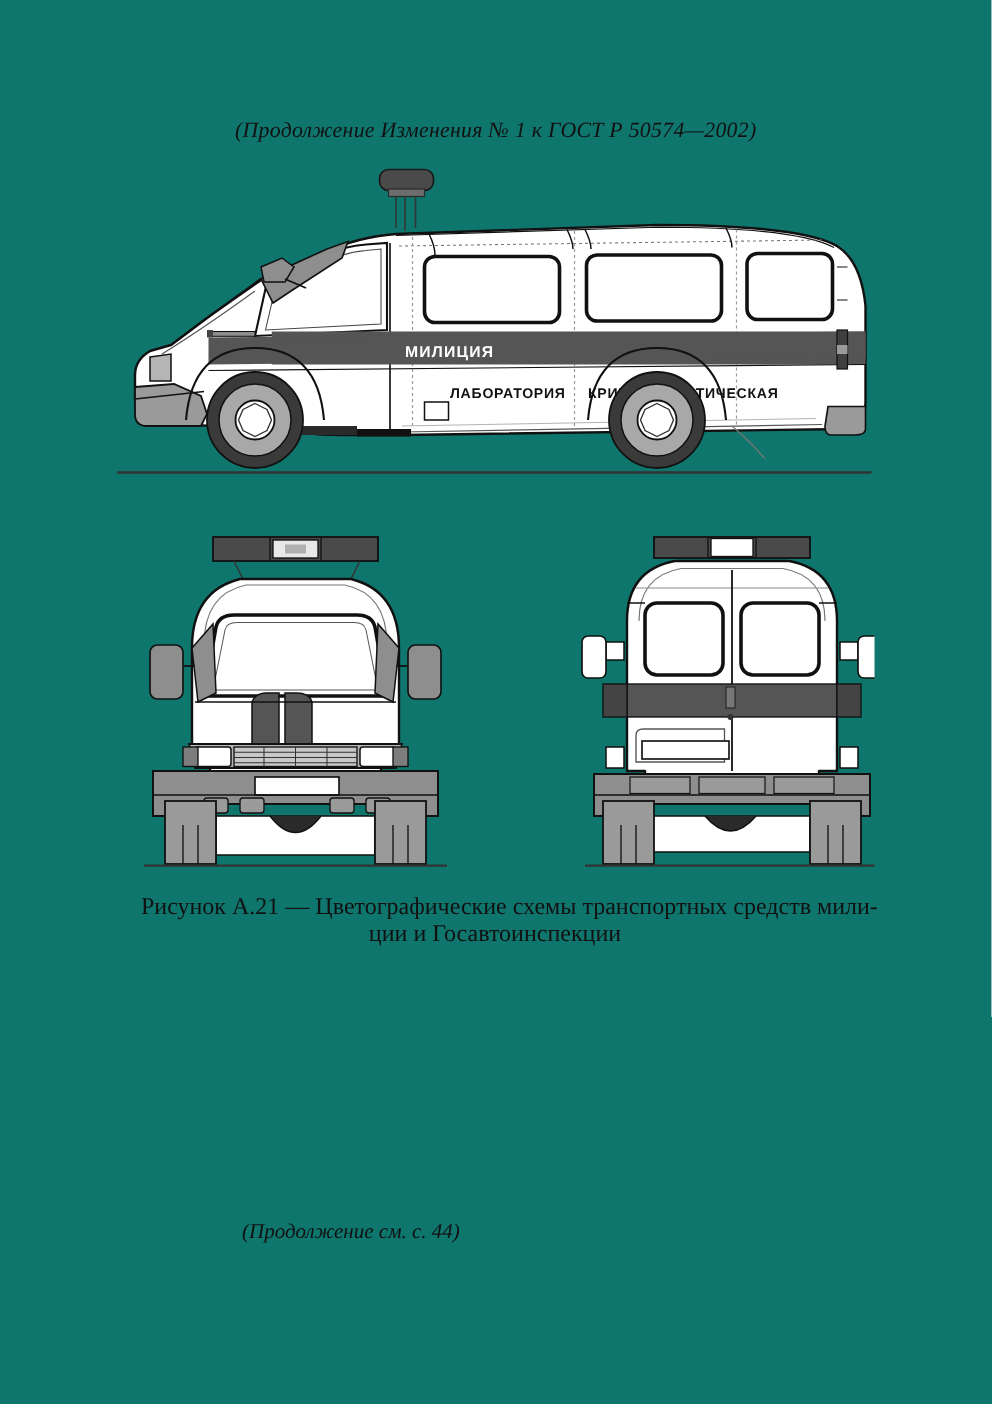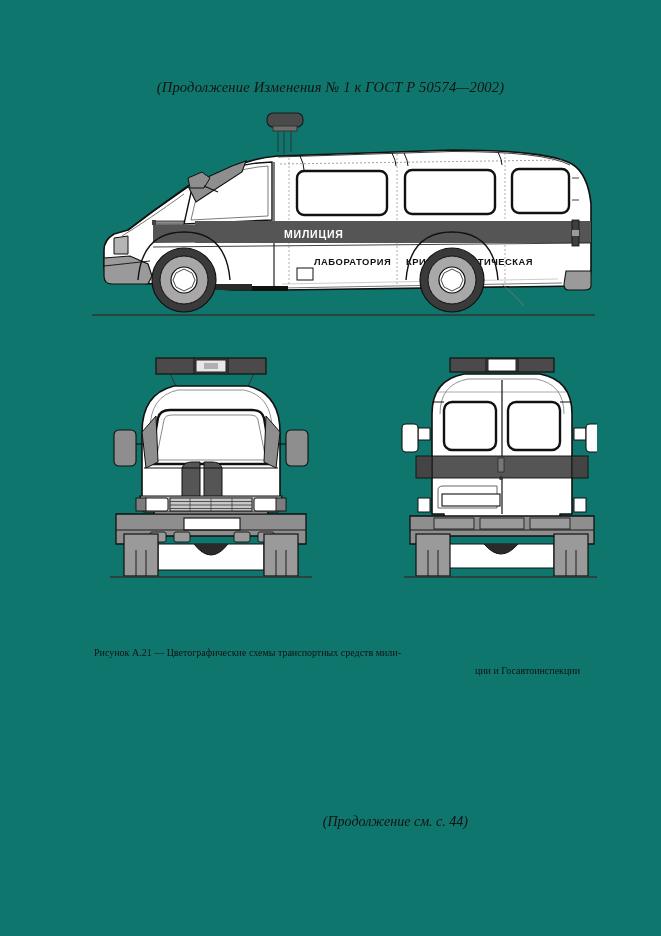--- a/index.html
+++ b/index.html
@@ -27,51 +27,51 @@
     width: 661px;
     text-align: center;
     font-style: italic;
     font-size: 14.5px;
     letter-spacing: 0.2px;
     white-space: nowrap;
   }
   .figure-area {
     position: absolute;
     top: 108px;
-    left: 92px;
+    left: 78px;
     width: 505px;
     height: 490px;
   }
   .caption {
     position: absolute;
-    top: 644px;
+    top: 596px;
     left: 80px;
     width: 500px;
-    font-size: 10px;
+    font-size: 16px;
     line-height: 18px;
     text-align: center;
   }
   .caption .line1 {
     display: block;
     text-align: left;
     padding-left: 14px;
     white-space: nowrap;
   }
   .caption .line2 {
     display: block;
-    text-align: right;
+    text-align: center;
   }
   .footer-note {
     position: absolute;
     top: 814px;
     left: 0;
     width: 530px;
     padding-right: 62px;
     box-sizing: border-box;
-    text-align: right;
+    text-align: center;
     font-style: italic;
     font-size: 14px;
     white-space: nowrap;
   }
   svg { display: block; }
   text { font-family: "Liberation Sans", sans-serif; }
 </style>
 </head>
 <body>
 

